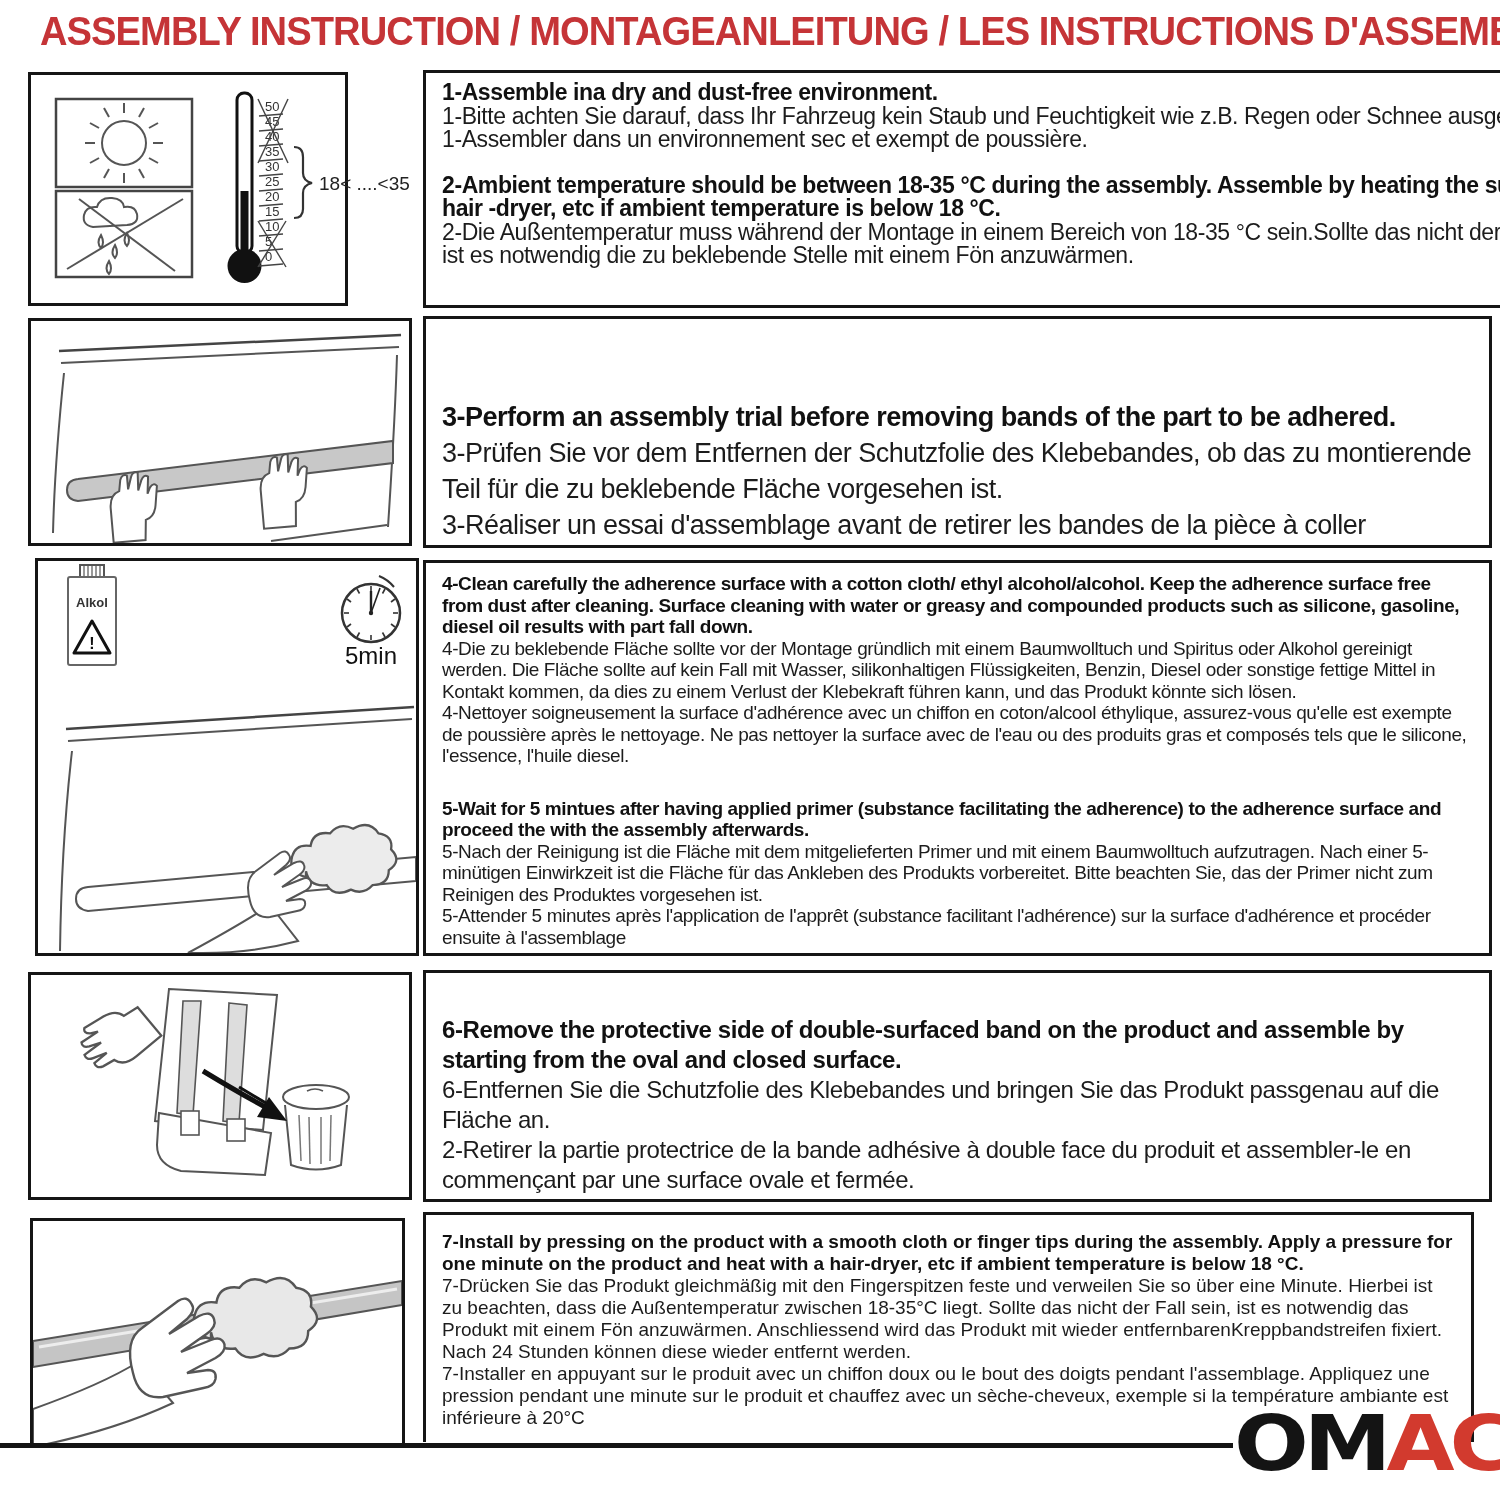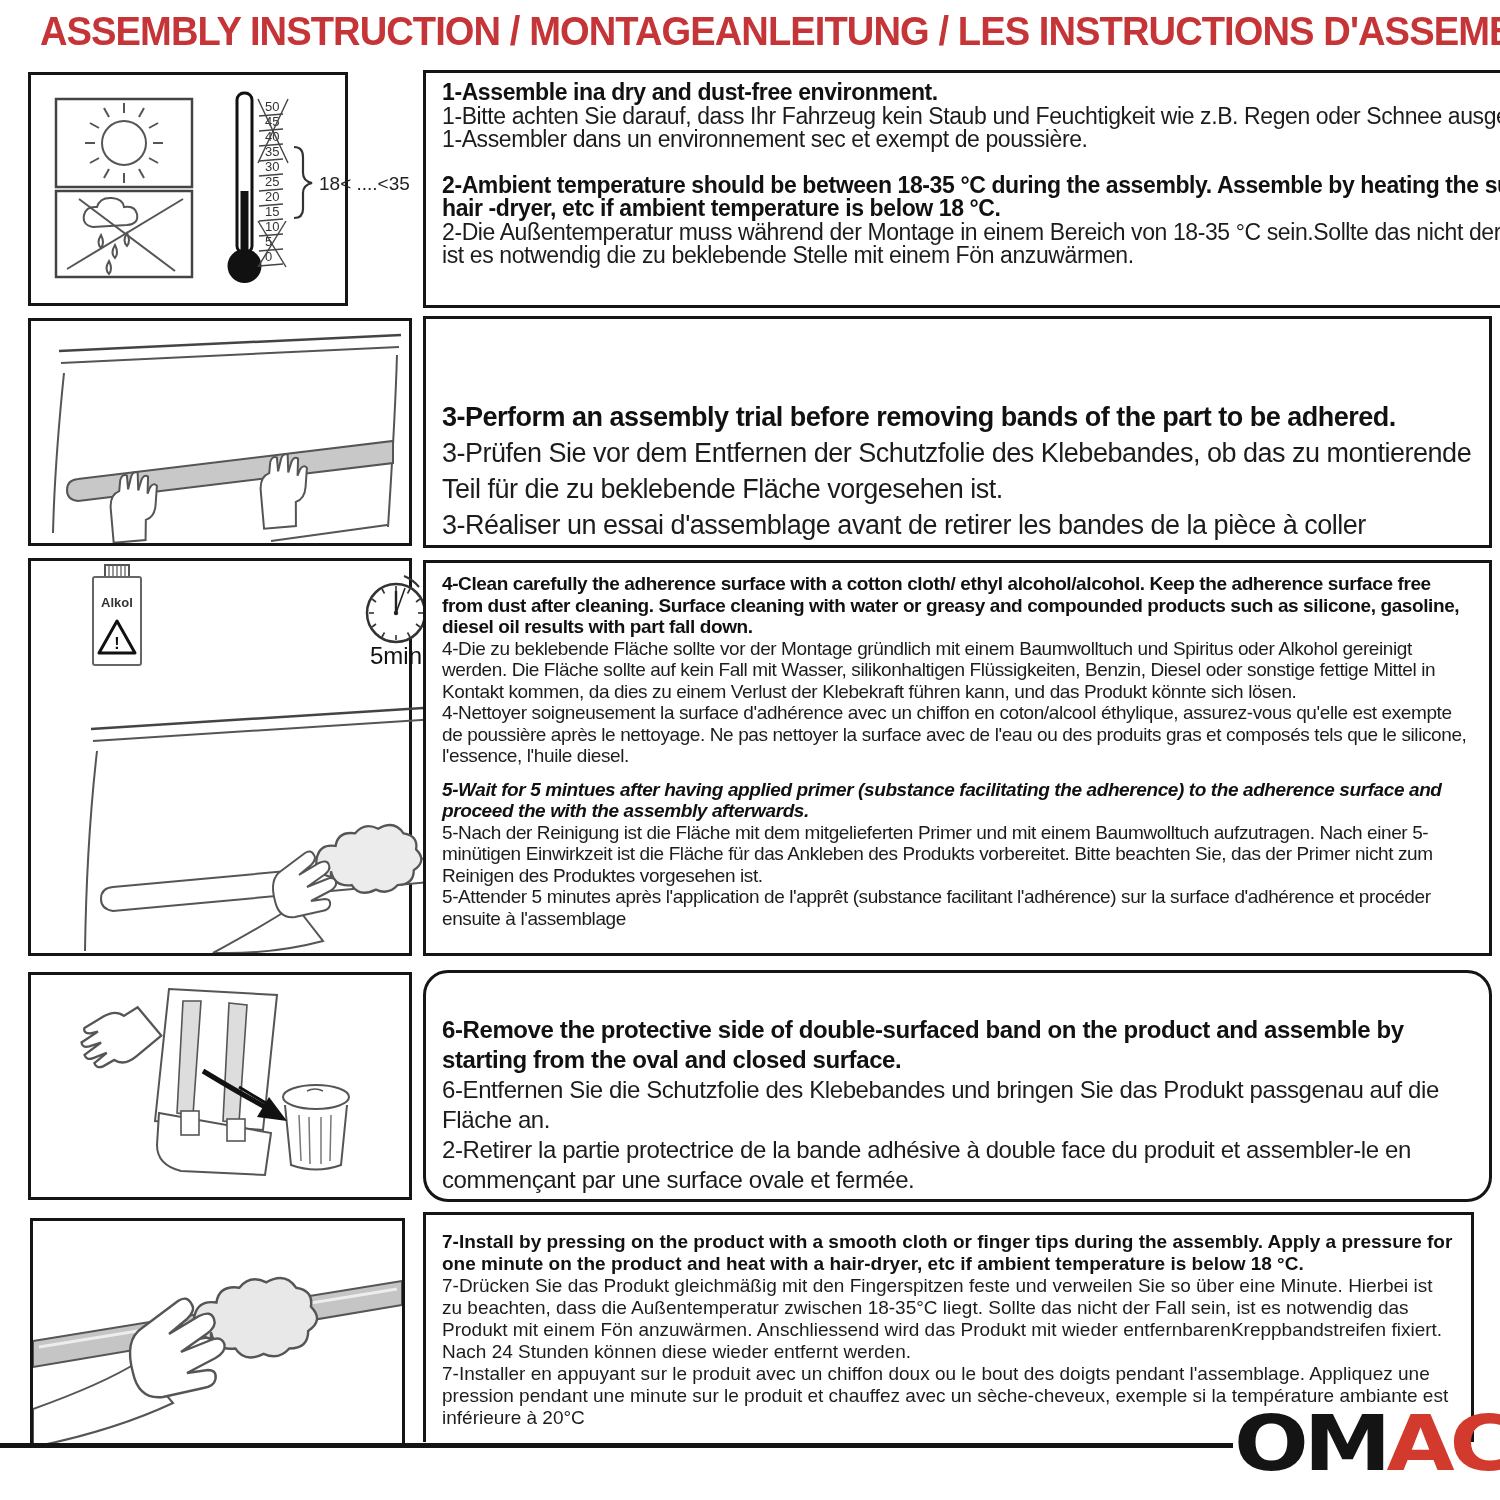--- a/index.html
+++ b/index.html
@@ -16,29 +16,29 @@
   .b{font-weight:bold;color:#111;}
   .gap{margin-top:20px;}
   
   #t1{left:423px;top:70px;width:1216px;height:238px;padding:8px 14px 0 16px;
       font-size:23px;line-height:23.5px;letter-spacing:-.4px;}
   #t1 .gap{margin-top:22px;}
   #t2{left:423px;top:316px;width:1069px;height:232px;padding:80px 14px 0 16px;
       font-size:27px;line-height:36px;letter-spacing:-.5px;}
   #t3{left:423px;top:560px;width:1069px;height:396px;padding:10px 14px 0 16px;
       font-size:19px;line-height:21.5px;letter-spacing:-.4px;}
-  #t3 .gap{margin-top:12px;font-style:italic;}
+  #t3 .gap{margin-top:31px;}
   #t4{left:423px;top:970px;width:1069px;height:232px;padding:42px 14px 16px 16px;
-      font-size:24px;line-height:30px;letter-spacing:-.4px;border-radius:25px;}
+      font-size:24px;line-height:30px;letter-spacing:-.4px;}
   #t5{left:423px;top:1212px;width:1051px;height:230px;padding:16px 14px 0 16px;
       font-size:19px;line-height:22px;letter-spacing:0;border-bottom:none;}
   
   #i1{left:28px;top:72px;width:320px;height:234px;}
   #i2{left:28px;top:318px;width:384px;height:228px;}
-  #i3{left:28px;top:558px;width:384px;height:398px;padding-left:32px;}
+  #i3{left:35px;top:558px;width:384px;height:398px;}
   #i4{left:28px;top:972px;width:384px;height:228px;}
   #i5{left:30px;top:1218px;width:375px;height:230px;}
   svg{display:block;}
   .ln{fill:none;stroke:#555;stroke-width:2px;}
   .lnd{fill:none;stroke:#444;stroke-width:2.5px;}
   
   #footline{left:0;top:1443px;width:1233px;height:5px;background:#141414;}
   #logo{left:1234px;top:1398px;font-size:88px;font-weight:900;letter-spacing:-5px;
         font-family:"DejaVu Sans","Liberation Sans",sans-serif;white-space:nowrap;
         transform:scaleY(.88);transform-origin:left top;}

